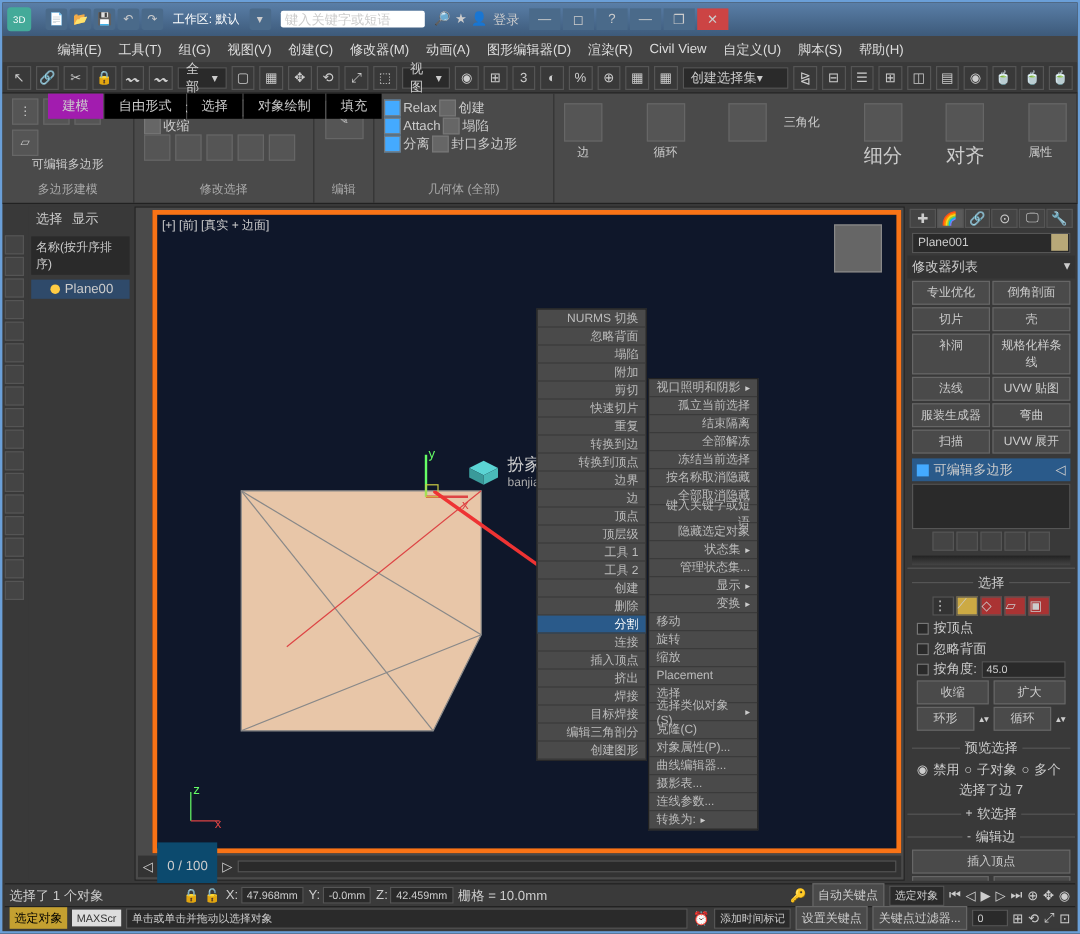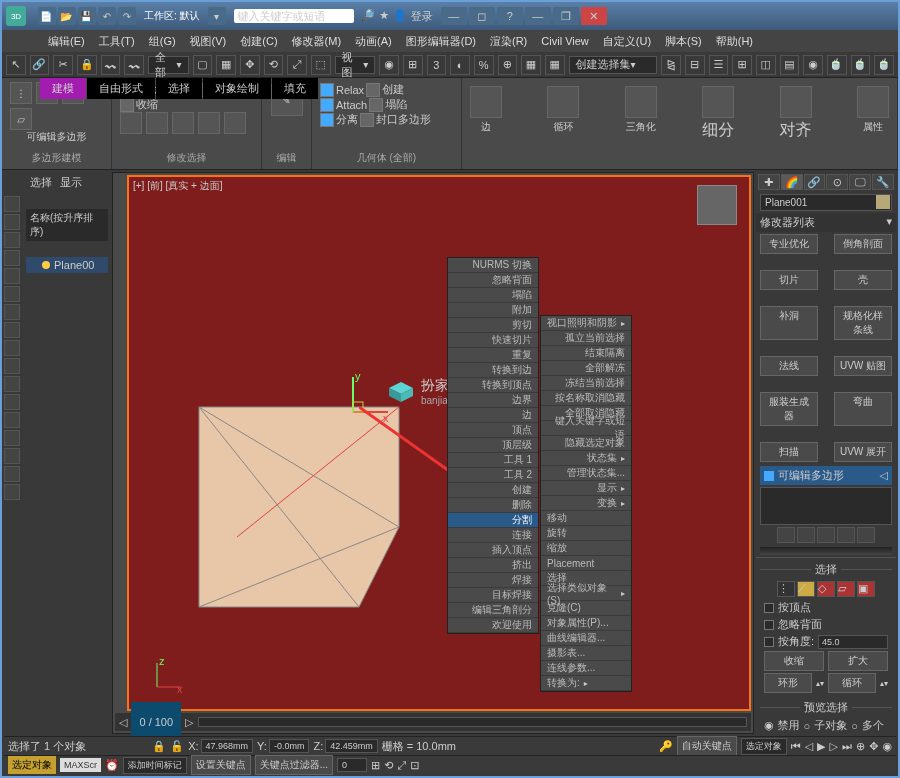--- a/index.html
+++ b/index.html
@@ -24,25 +24,25 @@
 .ribbon-tab.active{background:#a21caf}
 .ribbon-group{border-right:1px solid #333;padding:4px 8px;display:flex;flex-direction:column;justify-content:space-between;position:relative}
 .ribbon-group .label{font-size:10px;color:#aaa;text-align:center;margin-top:auto}
 .ribbon-icons{display:flex;gap:4px;flex-wrap:wrap}
 .ricon{width:22px;height:22px;background:#555;border:1px solid #666;display:flex;align-items:center;justify-content:center;font-size:10px}
 .ricon.big{width:32px;height:32px}
 .leftbar{position:absolute;left:2px;top:194px;width:18px;display:flex;flex-direction:column;gap:2px}
 .leftbar .lb{width:16px;height:16px;background:#444;border:1px solid #555}
 .leftpanel{position:absolute;left:22px;top:170px;width:86px;bottom:42px;background:#393939}
 .leftpanel .header{padding:3px 6px;font-size:10px;display:flex;gap:8px}
-.leftpanel .treehead{padding:2px 4px;background:#2a2a2a;margin:16px 2px;font-size:10px}
+.leftpanel .treehead{padding:2px 4px;background:#2a2a2a;margin:4px 2px;font-size:10px}
 .leftpanel .treeitem{padding:2px 4px 2px 16px;background:#2f4a6a;margin:0 2px;font-size:10px;display:flex;align-items:center;gap:4px}
 .leftpanel .bulb{width:8px;height:8px;background:#fc4;border-radius:50%}
 .viewport{position:absolute;left:110px;top:170px;right:144px;bottom:42px;background:#4a4a4a;border:1px solid #222}
-.viewport-inner{position:absolute;left:14px;top:2px;right:2px;bottom:22px;background:#7f1d1d;border:2px solid #f97316}
+.viewport-inner{position:absolute;left:14px;top:2px;right:2px;bottom:22px;background:#0f172a;border:4px solid #f97316}
 .viewport-label{position:absolute;left:4px;top:2px;font-size:10px;color:#ccc}
 .viewcube{position:absolute;right:12px;top:8px;width:40px;height:40px;background:#666;border:1px solid #888}
 .plane3d{position:absolute;left:60px;top:220px;width:220px;height:220px}
 .plane3d svg{width:100%;height:100%}
 .axes{position:absolute;left:204px;top:195px}
 .axes-small{position:absolute;left:20px;bottom:12px}
 .redarrow{position:absolute;left:230px;top:230px;width:120px;height:90px;pointer-events:none}
 .watermark{position:absolute;left:258px;top:200px;display:flex;align-items:center;gap:6px;color:#fff;font-size:13px}
 .watermark .cube{width:28px;height:24px;position:relative}
 .timeslider{position:absolute;left:2px;right:2px;bottom:2px;height:18px;background:#333;display:flex;align-items:center;padding:0 4px;gap:4px;font-size:9px}
@@ -51,21 +51,21 @@
 .cmitem{padding:2px 6px;font-size:10px;text-align:right;color:#bbb;border-bottom:1px solid #3a3a3a;height:15px;display:flex;align-items:center;justify-content:flex-end}
 .cmitem.left{justify-content:flex-start;text-align:left}
 .cmitem.hl{background:#2a5a8a;color:#fff}
 .cmitem .arrow{margin-left:4px;font-size:8px}
 .rightpanel{position:absolute;right:2px;top:170px;width:140px;bottom:42px;background:#393939;overflow:hidden}
 .rp-tabs{display:flex;height:20px;gap:1px;padding:2px}
 .rp-tab{flex:1;background:#444;border:1px solid #555;display:flex;align-items:center;justify-content:center}
 .rp-tab.active{background:#5a5a5a}
 .rp-field{margin:2px 4px;background:#2a2a2a;border:1px solid #555;padding:2px 4px;font-size:10px}
 .rp-header{padding:2px 4px;background:#333;font-size:10px;display:flex;justify-content:space-between}
-.rp-grid{display:grid;grid-template-columns:1fr 1fr;gap:16px;padding:2px 4px}
+.rp-grid{display:grid;grid-template-columns:1fr 1fr;gap:2px;padding:2px 4px}
 .rp-btn{background:#4a4a4a;border:1px solid #666;padding:2px 4px;font-size:10px;text-align:center}
 .rp-listitem{margin:2px 4px;background:#2a5a8a;padding:2px 4px;font-size:10px;display:flex;align-items:center;gap:4px}
 .rp-listbox{margin:0 4px;height:38px;background:#2a2a2a;border:1px solid #555}
 .rp-iconrow{display:flex;gap:2px;padding:2px 4px;justify-content:center}
 .rp-iconrow .ic{width:18px;height:16px;background:#444;border:1px solid #555}
 .rp-section{padding:2px 4px;border-top:1px solid #555}
 .rp-sectitle{text-align:center;font-size:10px;padding:2px 0;display:flex;align-items:center;justify-content:center;gap:4px}
 .rp-sectitle::before,.rp-sectitle::after{content:"";flex:1;height:1px;background:#555}
 .rp-row{display:flex;gap:4px;padding:1px 4px;align-items:center;font-size:10px}
 .rp-check{width:10px;height:10px;border:1px solid #777;background:#2a2a2a}
@@ -233,33 +233,33 @@
   </div>
   <div class="ribbon-group" style="flex:1;display:flex;flex-direction:row;gap:8px;align-items:flex-start;padding-top:8px" id="rg5">
       <div style="display: flex; flex-direction: column; align-items: center; gap: 2px;">
         <div class="ricon big"></div>
         <div style="font-size:10px">边</div>
       </div>
       <div style="display: flex; flex-direction: column; align-items: center; gap: 2px;">
         <div class="ricon big"></div>
         <div style="font-size:10px">循环</div>
       </div>
-      <div style="display: flex; flex-direction: column; align-items: center; gap: 2px;">
+      <div style="display: flex; flex-direction: row; align-items: center; gap: 14px;">
         <div class="ricon big"></div>
         <div style="font-size:10px">三角化</div>
       </div>
       <div style="display: flex; flex-direction: column; align-items: center; gap: 2px;">
         <div class="ricon big"></div>
         <div style="font-size:16px">细分</div>
       </div>
       <div style="display: flex; flex-direction: column; align-items: center; gap: 2px;">
         <div class="ricon big"></div>
         <div style="font-size:16px">对齐</div>
       </div>
-      <div style="display: flex; flex-direction: column; align-items: center; gap: 2px;">
+      <div style="display: flex; flex-direction: column; align-items: flex-start; gap: 2px;">
         <div class="ricon big"></div>
         <div style="font-size:10px">属性</div>
       </div>
     </div>
 </div>
 
 <div class="leftbar">
   <div class="lb"></div>
     <div class="lb"></div>
     <div class="lb"></div>
@@ -363,21 +363,21 @@
     <div class="cmitem">工具 2</div>
     <div class="cmitem">创建</div>
     <div class="cmitem">删除</div>
     <div class="cmitem hl">分割</div>
     <div class="cmitem">连接</div>
     <div class="cmitem">插入顶点</div>
     <div class="cmitem">挤出</div>
     <div class="cmitem">焊接</div>
     <div class="cmitem">目标焊接</div>
     <div class="cmitem">编辑三角剖分</div>
-    <div class="cmitem">欢迎使用</div>
+    <div class="cmitem">创建图形</div>
   </div>
 <div class="contextmenu2" id="cm2">
     <div class="cmitem">视口照明和阴影<span class="arrow">▸</span></div>
     <div class="cmitem">孤立当前选择</div>
     <div class="cmitem">结束隔离</div>
     <div class="cmitem">全部解冻</div>
     <div class="cmitem">冻结当前选择</div>
     <div class="cmitem">按名称取消隐藏</div>
     <div class="cmitem">全部取消隐藏</div>
     <div class="cmitem">键入关键字或短语</div>
@@ -523,20 +523,21 @@
       <span>▶</span>
       <span>▷</span>
       <span>⏭</span>
     <span>⊕</span>
       <span>✥</span>
       <span>◉</span>
   </div>
   <div class="statusrow">
     <span class="welcome">选定对象</span>
     <span class="maxscript">MAXScr</span>
+    <span class="stat-field" style="flex:1">单击或单击并拖动以选择对象</span>
     <span>⏰</span>
     <span class="stat-field">添加时间标记</span>
     <span class="rp-btn">设置关键点</span>
     <span class="rp-btn">关键点过滤器...</span>
     <span class="stat-field" style="width:30px">0</span>
     <span>⊞</span>
       <span>⟲</span>
       <span>⤢</span>
       <span>⊡</span>
   </div>

